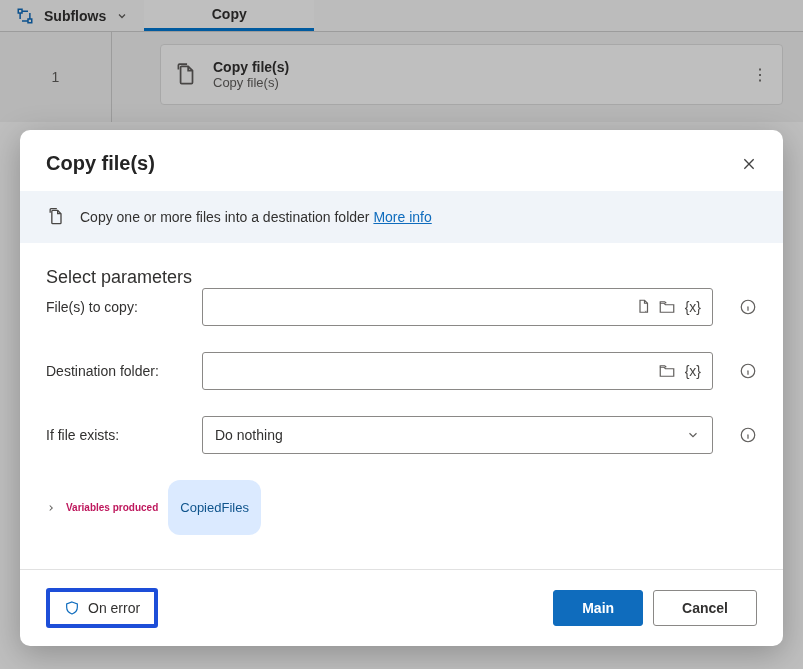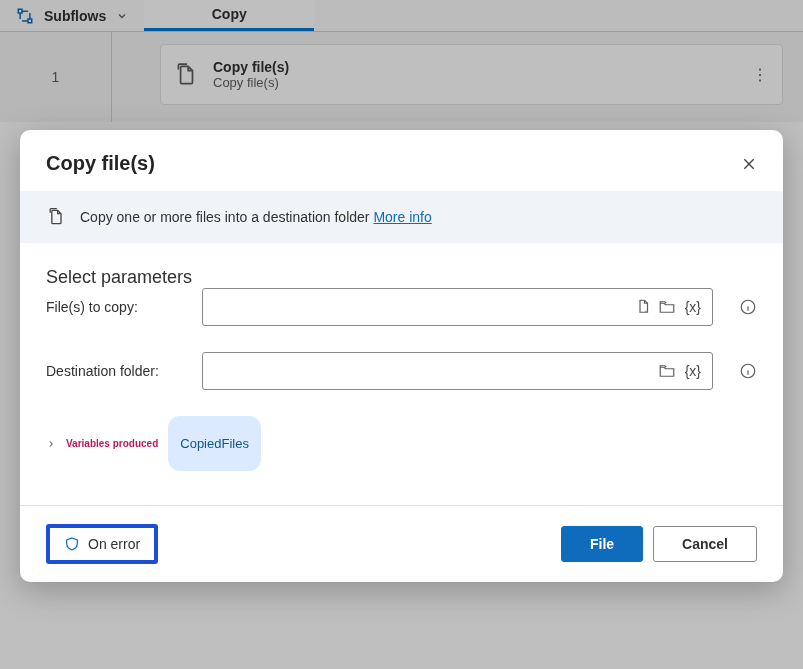--- a/index.html
+++ b/index.html
@@ -150,34 +150,47 @@
             <path d="M3 7V5h6l2 2"></path>
           </svg>
         <span class="var-token">{x}</span>
       </div>
       <svg class="info-icon" viewBox="0 0 24 24" fill="none" stroke="currentColor" stroke-width="1.6">
           <circle cx="12" cy="12" r="9"></circle>
           <path d="M12 8h.01M11 12h1v5"></path>
         </svg>
     </div>
 
+    <div class="row">
+      <div class="lbl">If file exists:</div>
+      <div class="selectwrap">
+        <span class="val">Do nothing</span>
+        <svg class="chev" viewBox="0 0 24 24" fill="none" stroke="currentColor" stroke-width="2">
+            <path d="M6 9l6 6 6-6"></path>
+          </svg>
+      </div>
+      <svg class="info-icon" viewBox="0 0 24 24" fill="none" stroke="currentColor" stroke-width="1.6">
+          <circle cx="12" cy="12" r="9"></circle>
+          <path d="M12 8h.01M11 12h1v5"></path>
+        </svg>
+    </div>
 
     <div class="vars-row">
       <svg class="exp" viewBox="0 0 24 24" fill="none" stroke="currentColor" stroke-width="2.5">
           <path d="M9 6l6 6-6 6"></path>
         </svg>
       <span class="vlbl">Variables produced</span>
       <span class="chip">CopiedFiles</span>
     </div>
   </div>
 
   <div class="dlg-foot">
     <button class="err-btn">
       <svg class="shield" viewBox="0 0 24 24" fill="none" stroke="currentColor" stroke-width="1.8">
           <path d="M12 3l8 3v5c0 5-3.5 8.5-8 10-4.5-1.5-8-5-8-10V6l8-3z"></path>
         </svg>
       <span>On error</span>
     </button>
     <div class="spacer"></div>
-    <button class="btn btn-primary">File</button>
+    <button class="btn btn-primary">Main</button>
     <button class="btn btn-secondary">Cancel</button>
   </div>
 </div>
 
 </body></html>

